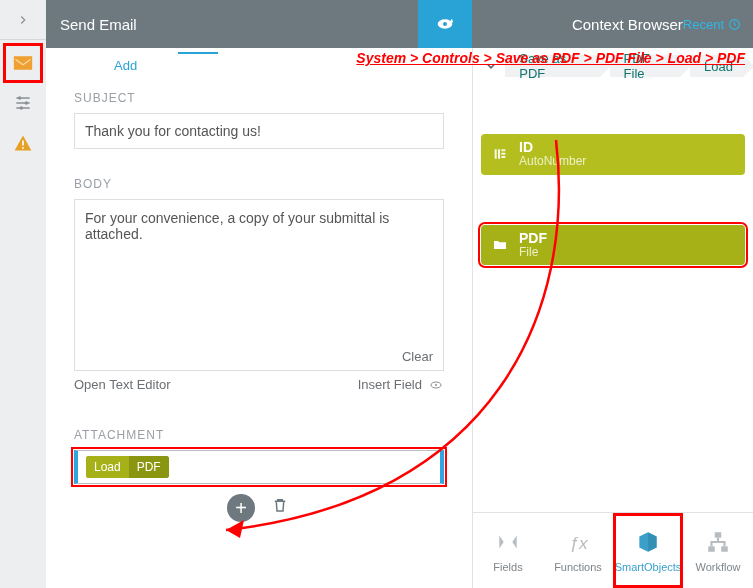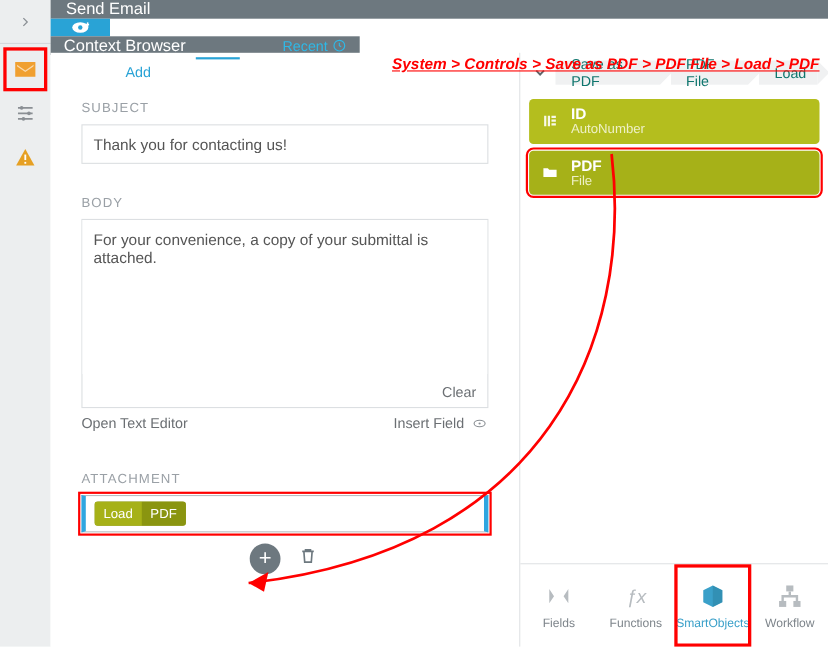--- a/index.html
+++ b/index.html
@@ -5,24 +5,24 @@
   * { box-sizing: border-box; margin: 0; padding: 0; font-family: "Segoe UI", Arial, sans-serif; }
   body { width: 753px; height: 588px; overflow: hidden; background: #fff; }
   .app { display: flex; width: 100%; height: 100%; }
   .left-rail { width: 46px; background: #eceeef; display: flex; flex-direction: column; align-items: center; padding-top: 0; }
   .rail-arrow { width: 100%; height: 40px; display:flex; align-items:center; justify-content:center; color:#8a8f94; border-bottom:1px solid #d5d9dc;}
   .rail-icon { width: 34px; height: 34px; display:flex; align-items:center; justify-content:center; margin-top:6px; color:#8a8f94; }
   .rail-icon svg { width:20px; height:20px; }
   .rail-icon.selected { outline: 3px solid #ff0000; color:#f0a030; }
   .rail-icon.warn { color: #e6a023; }
   .main { flex:1; display:flex; flex-direction:column; position:relative; }
-  .headerbar { height:48px; display:flex; align-items:stretch;flex-direction:column; }
+  .headerbar { height:48px; display:flex; align-items:stretch; }
   .headerbar .title-left { flex:1; background:#6d787f; color:#fff; display:flex; align-items:center; padding-left:14px; font-size:15px; font-weight:500; }
   .headerbar .eye-btn { width:54px; background:#29a3d6; display:flex; align-items:center; justify-content:center; color:#fff; }
-  .headerbar .title-right { width:281px; background:#6d787f; color:#fff; display:flex; align-items:center; padding:0 12px; font-size:15px; font-weight:500; justify-content:space-between;}
+  .headerbar .title-right { width:281px; background:#6d787f; color:#fff; display:flex; align-items:center; padding:0 12px; font-size:15px; font-weight:500; justify-content:flex-end;}
   .headerbar .title-right .recent { color:#2fb8e6; font-size:13px; display:flex; align-items:center; gap:4px;}
   .content { flex:1; display:flex; }
   .form-area { flex:1; padding: 10px 28px 10px 28px; background:#fff; position:relative; overflow:hidden;}
   .add-link { color:#29a3d6; font-size:13px; margin-left:40px; margin-bottom:18px; display:block;}
   .section-label { color:#9aa0a6; font-size:12px; letter-spacing:1px; margin-top:18px; margin-bottom:8px; }
   .text-input { width: 370px; height:36px; border:1px solid #dcdfe2; padding:0 10px; font-size:14px; color:#555;}
   .body-box { width:370px; height:172px; border:1px solid #dcdfe2; position:relative;}
   .body-text { padding:10px; font-size:14px; color:#555; width:100%; height:140px; border:none; resize:none; outline:none; font-family:inherit;}
   .body-box .clear { position:absolute; bottom:6px; right:10px; color:#6b6f73; font-size:13px;}
   .under-row { width:370px; display:flex; justify-content:space-between; margin-top:6px; font-size:13px; color:#6b6f73;}
@@ -35,21 +35,21 @@
   .att-controls { width:370px; display:flex; justify-content:center; gap:14px; margin-top:10px;}
   .circle-btn { width:28px; height:28px; border-radius:50%; background:#6d787f; color:#fff; display:flex; align-items:center; justify-content:center; font-size:20px; line-height:1;}
   .trash-btn { width:22px; height:22px; display:flex; align-items:center; justify-content:center; color:#6d787f;}
   .context { width:281px; border-left:1px solid #e0e3e5; background:#fff; display:flex; flex-direction:column; position:relative;}
   .breadcrumb { height:36px; display:flex; align-items:center; padding-left:8px; gap:0; font-size:13px; color:#5b6064;}
   .breadcrumb .chev-expand { width:22px; height:20px; display:flex; align-items:center; justify-content:center; margin-right:4px;}
   .crumb { position:relative; background:#f0f1f2; height:22px; display:flex; align-items:center; padding:0 10px 0 14px; margin-right:10px; color:#0f766e;}
   .crumb::after { content:""; position:absolute; right:-11px; top:0; border-top:11px solid transparent; border-bottom:11px solid transparent; border-left:11px solid #f0f1f2;}
   .annotation { position:absolute; top:50px; right:8px; color:#ff0000; font-weight:bold; font-style:italic; font-size:14px; z-index:50; white-space:nowrap;text-decoration:underline;}
   .cards { padding:6px 8px; display:flex; flex-direction:column; gap:6px;}
-  .card { border-radius:4px; color:#fff; display:flex; align-items:center; padding:6px 10px; gap:10px;}
+  .card { border-radius:4px; color:#fff; display:flex; align-items:center; padding:6px 10px; gap:10px;margin-top:44px;}
   .card.olive1 { background:#b4be1e; }
   .card.olive2 { background:#a6b118; outline:2px solid #ff0000; outline-offset:1px;}
   .card .card-icon { width:18px; height:18px; display:flex; align-items:center; justify-content:center;}
   .card .card-text { display:flex; flex-direction:column; line-height:1.1;}
   .card .card-text .l1 { font-size:14px; font-weight:600;}
   .card .card-text .l2 { font-size:12px; color:#eef0c6;}
   .context-tabs { position:absolute; bottom:0; left:0; right:0; height:76px; display:flex; border-top:1px solid #e0e3e5;}
   .ctab { flex:1; display:flex; flex-direction:column; align-items:center; justify-content:center; gap:6px; font-size:11px; color:#7e858b;}
   .ctab svg { width:26px; height:26px; }
   .ctab.selected { color:#3aa0c9; outline: 3px solid #ff0000; outline-offset:-3px;}

